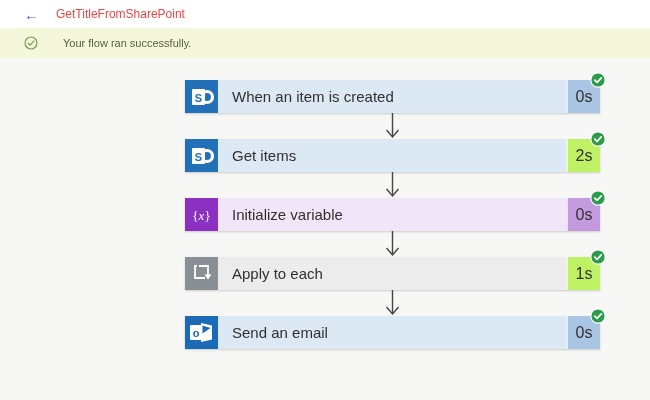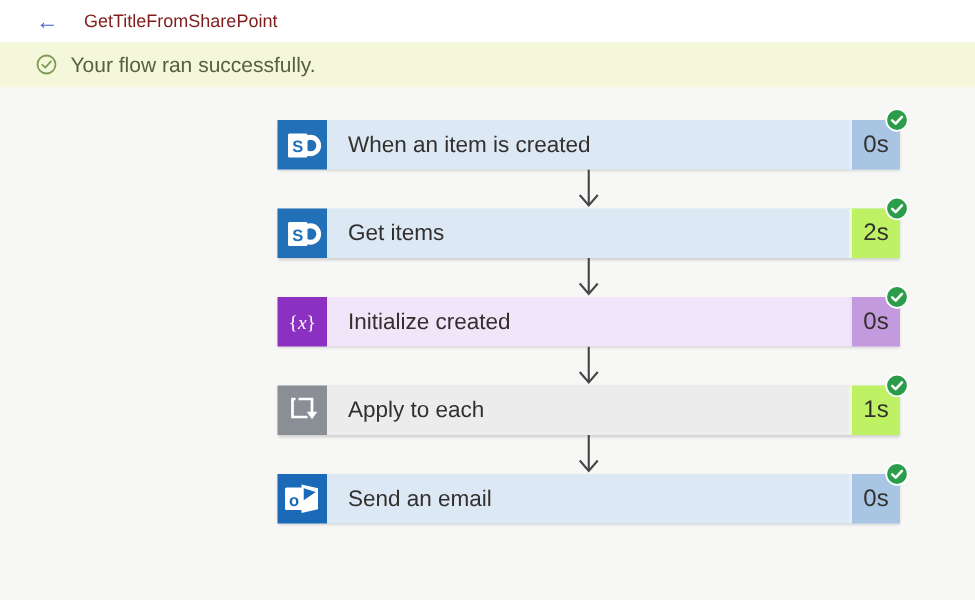--- a/index.html
+++ b/index.html
@@ -11,28 +11,28 @@
   }
   
   .header{
     height:28px;background:#ffffff;display:flex;align-items:center;
     position:relative;z-index:2;
   }
   .back-arrow{
     margin-left:24px;color:var(--back-arrow,#3e63c9);font-size:15px;line-height:1;
     cursor:pointer;user-select:none;
   }
-  .page-title{margin-left:17px;font-size:12px;color:#7f1d1d;}
+  .page-title{margin-left:17px;font-size:12px;color:#ef4444;}
   
   .banner{
     height:30px;background:var(--banner-bg,#f4f7da);
     display:flex;align-items:center;padding-left:24px;
   }
   .banner-check{width:14px;height:14px;flex:0 0 auto;display:block;}
-  .banner-text{margin-left:9px;font-size:14px;color:#585e41;}
+  .banner-text{margin-left:25px;font-size:11px;color:#585e41;}
   
   .flow-canvas{position:absolute;left:0;top:0;width:650px;height:400px;}
   .step{
     position:absolute;left:185px;width:415px;height:33px;
     display:flex;align-items:stretch;
     box-shadow:0 1px 2px rgba(0,0,0,0.18);
     cursor:pointer;
   }
   .step-icon{
     width:33px;flex:0 0 33px;display:flex;align-items:center;justify-content:center;
@@ -118,21 +118,21 @@
       <line x1="8.5" y1="0" x2="8.5" y2="23" stroke="#454545" stroke-width="1.4"></line>
       <polyline points="2.5,17 8.5,24 14.5,17" fill="none" stroke="#454545" stroke-width="1.4"></polyline>
     </svg>
   </div>
     <div class="step" style="top: 198px; background: rgb(240, 229, 249);">
     <div class="step-icon" style="background: rgb(140, 48, 194);">
         <svg viewBox="0 0 33 33">
     <text x="16.5" y="21.5" text-anchor="middle" font-family="Liberation Serif, serif" font-size="13" fill="#ffffff">{<tspan font-style="italic">x</tspan>}</text>
   </svg>
       </div>
-    <div class="step-label">Initialize created</div>
+    <div class="step-label">Initialize variable</div>
     <div class="step-duration" style="background: rgb(196, 154, 222);">0s</div>
     <div class="status-badge">
       <svg viewBox="0 0 16 16">
         <circle cx="8" cy="8" r="7.2" fill="var(--success,#2b9c49)" stroke="#ffffff" stroke-width="1.2"></circle>
         <path d="M4.8 8.2 L7.1 10.4 L11.3 5.9" fill="none" stroke="#ffffff" stroke-width="1.7" stroke-linecap="round" stroke-linejoin="round"></path>
       </svg>
     </div>
   </div>
     <div class="arrow" style="top: 231px;">
     <svg width="17" height="26" viewBox="0 0 17 26">

